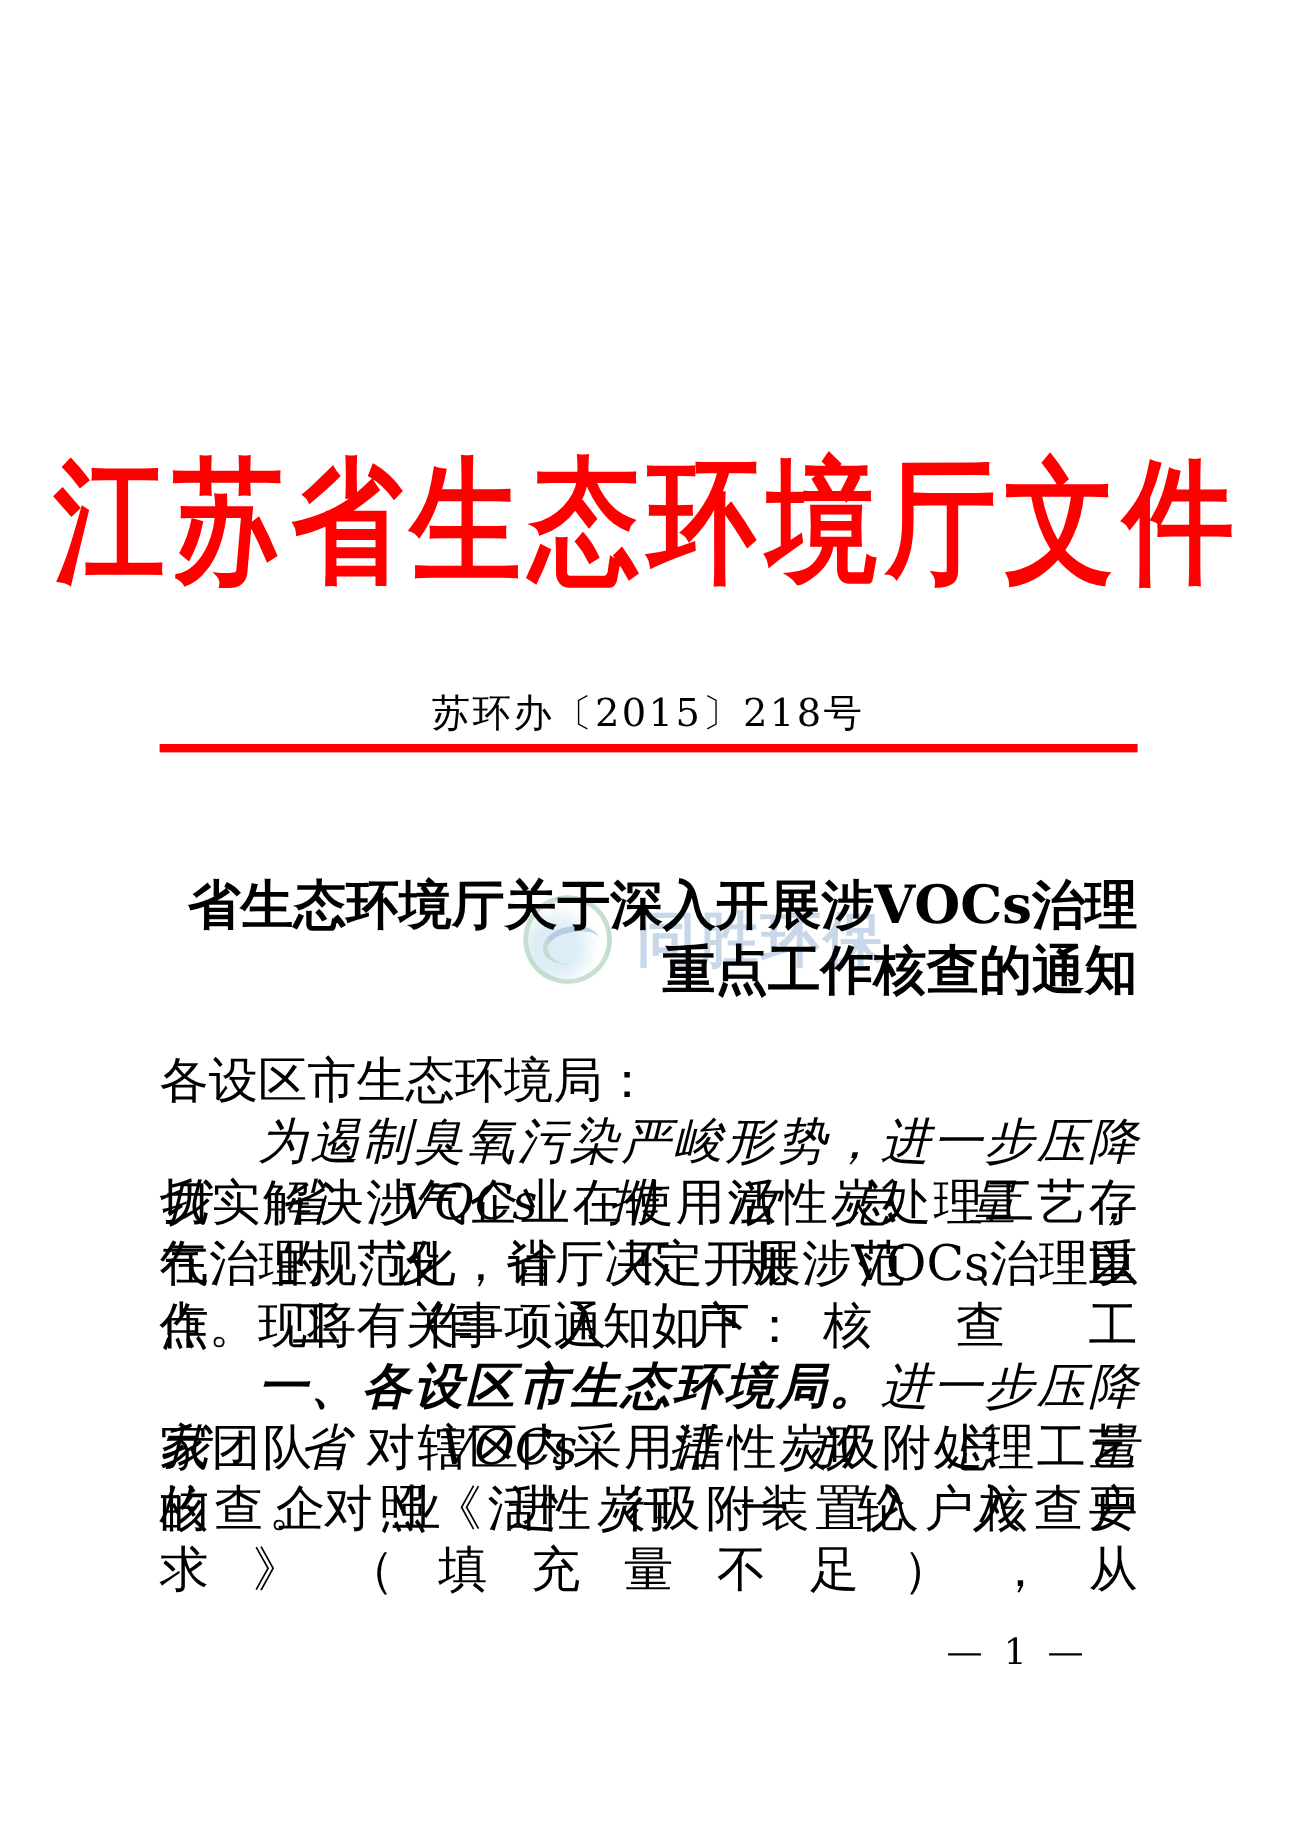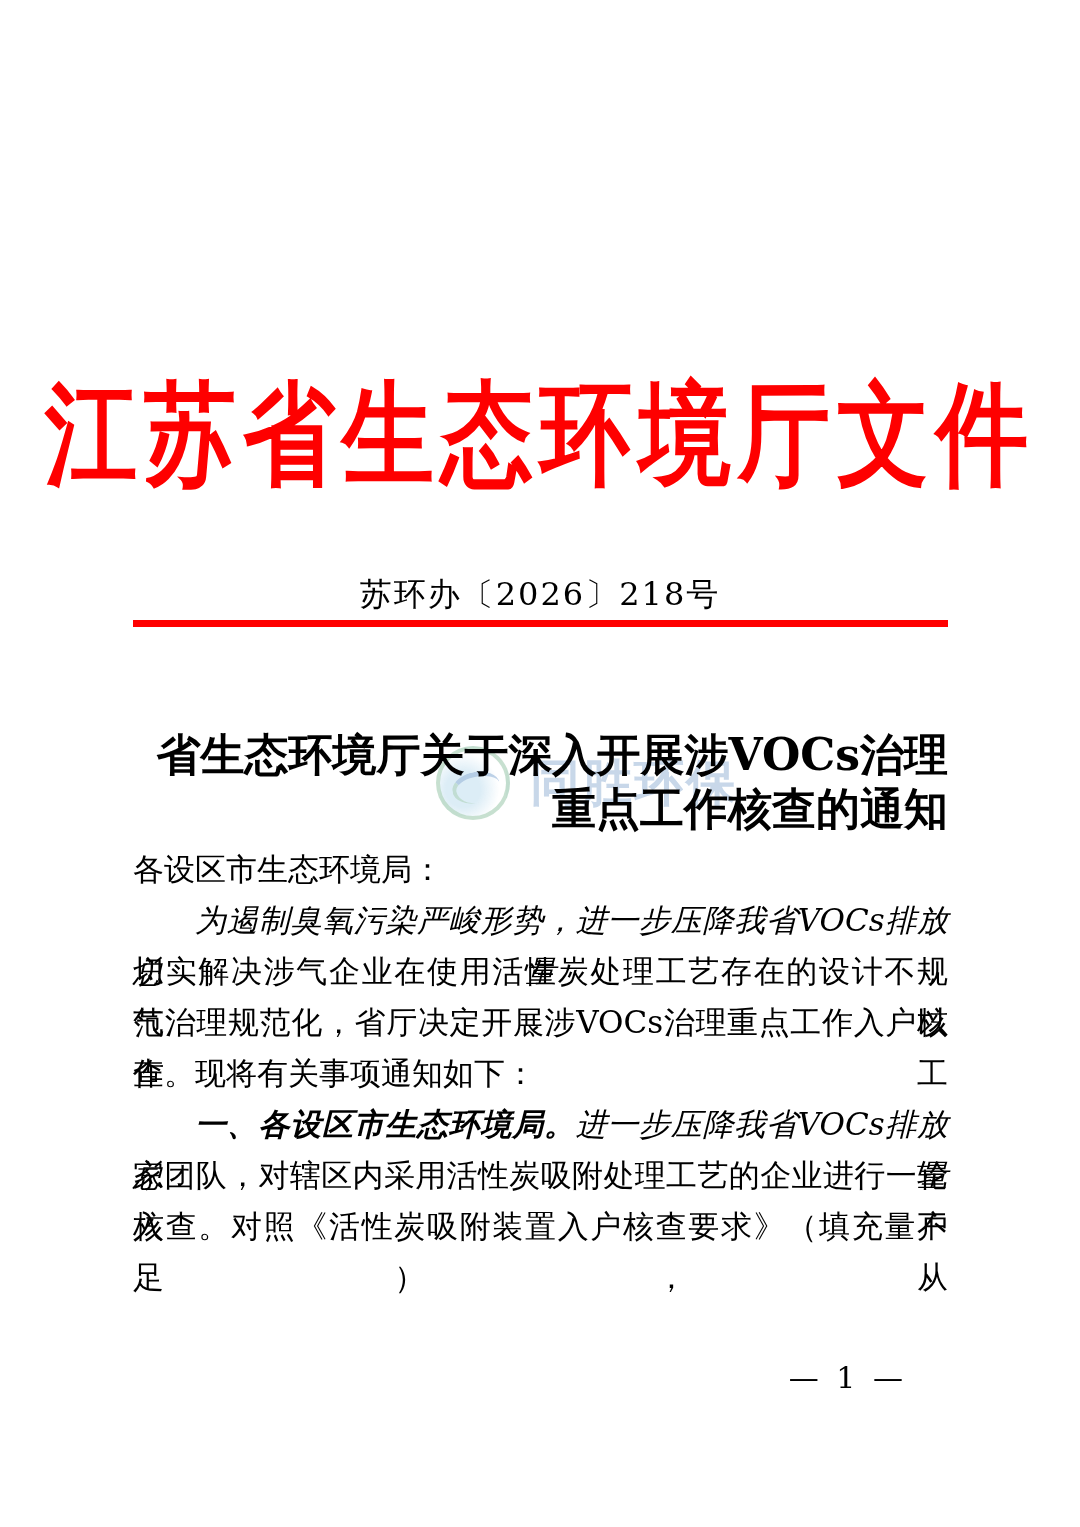--- a/index.html
+++ b/index.html
@@ -101,24 +101,24 @@
     text-align: right;
     font-size: 44px;
     line-height: 54px;
     font-weight: bold;
     z-index: 2;
   }
 
   
   .body-text {
     position: absolute;
-    top: 844px;
+    top: 875px;
     left: 133px;
     width: 815px;
-    font-size: 31px;
+    font-size: 41px;
     z-index: 2;
   }
   .line {
     line-height: 51px;
     height: 51px;
     white-space: nowrap;
   }
   .line.justify {
     white-space: normal;
     text-align: justify;
@@ -140,21 +140,21 @@
     white-space: nowrap;
   }
 </style>
 </head>
 <body>
 
 <div class="page">
 
   <div class="letterhead">江苏省生态环境厅文件</div>
 
-  <div class="doc-number">苏环办〔2026〕218号</div>
+  <div class="doc-number">苏环办〔2015〕218号</div>
 
   <div class="red-rule"></div>
 
   <div class="watermark">
     <div class="watermark-logo"></div>
     <span class="watermark-text">同胜环保</span>
   </div>
 
   <div class="doc-title">
     <div>省生态环境厅关于深入开展涉VOCs治理</div>

